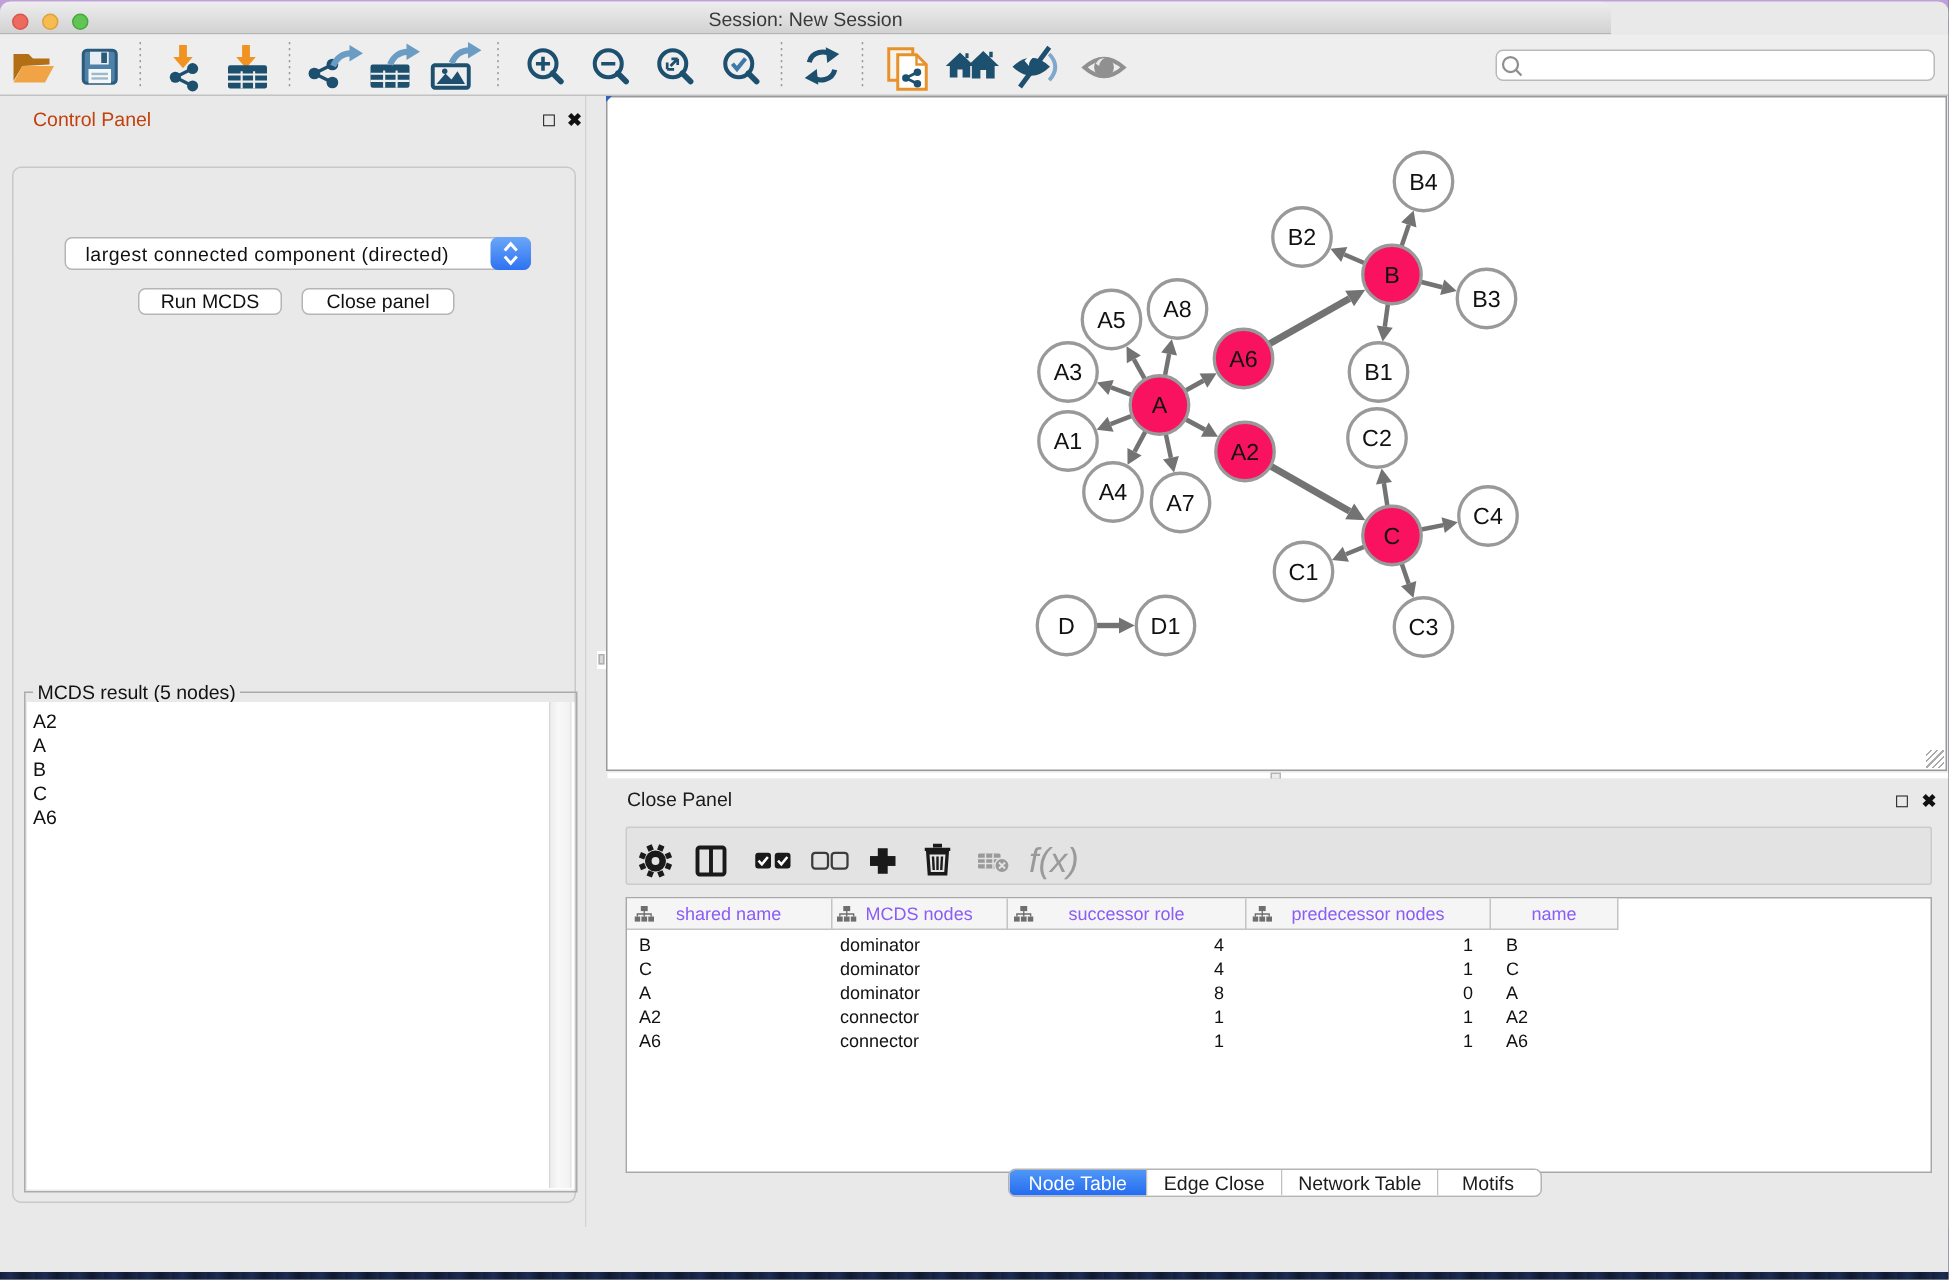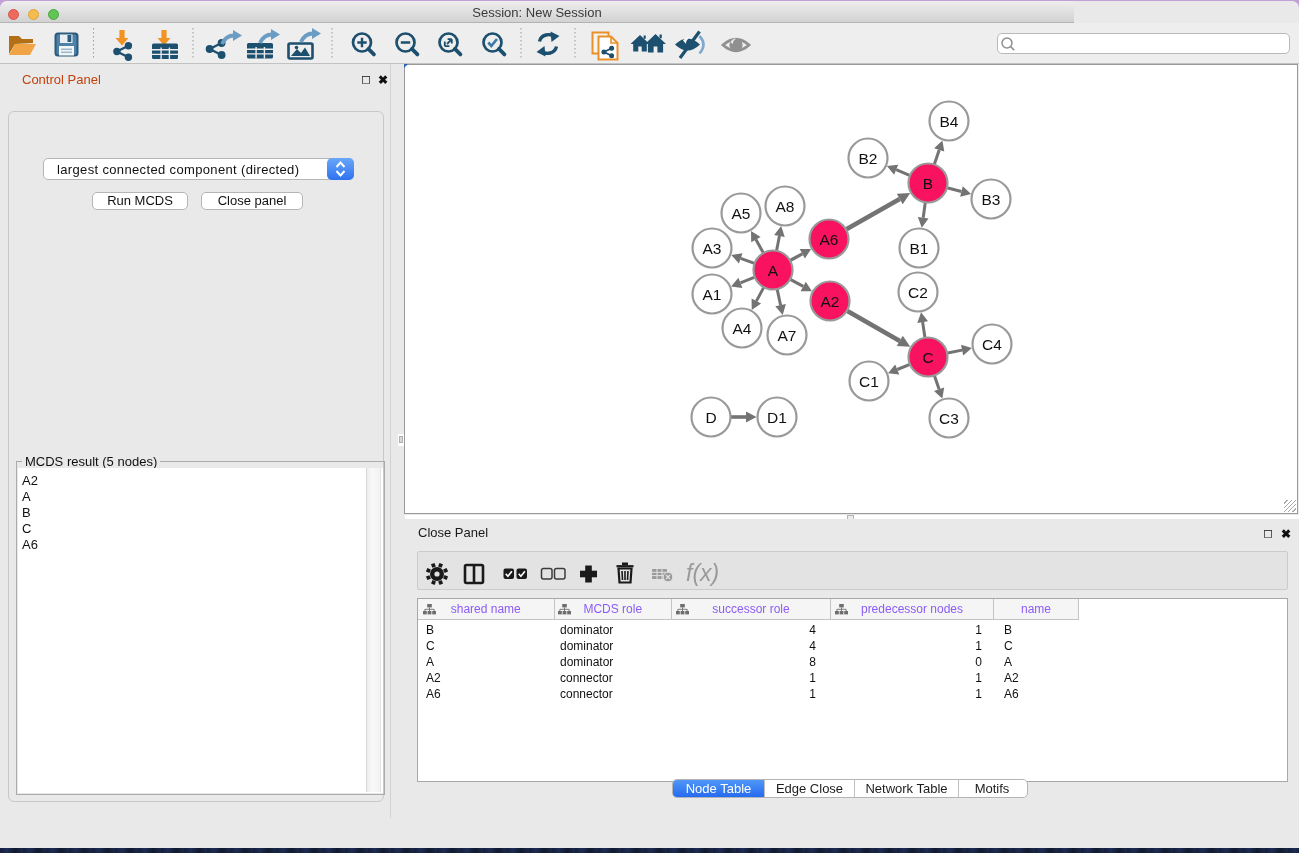--- a/index.html
+++ b/index.html
@@ -350,21 +350,21 @@
               <g fill="#6e6e6e">
                 <rect x="4.2" y="0" width="4.6" height="3.4"></rect>
                 <rect x="0" y="7" width="3.8" height="3.4"></rect>
                 <rect x="4.6" y="7" width="3.8" height="3.4"></rect>
                 <rect x="9.2" y="7" width="3.8" height="3.4"></rect>
               </g>
               <g stroke="#6e6e6e" stroke-width="0.9" fill="none">
                 <path d="M6.5 3.4 L6.5 5.3 M1.9 7 L1.9 5.3 L11.1 5.3 L11.1 7 M6.5 5.3 L6.5 7"></path>
               </g>
             </svg>
-<div class="hc" style="left:136.5px; width:117.5px;">MCDS role</div>
+<div class="hc" style="left:136.5px; width:117.5px;">MCDS nodes</div>
 <svg width="13" height="11" viewBox="0 0 13 11" style="position:absolute; left:139.5px; top:5px;">
               <g fill="#6e6e6e">
                 <rect x="4.2" y="0" width="4.6" height="3.4"></rect>
                 <rect x="0" y="7" width="3.8" height="3.4"></rect>
                 <rect x="4.6" y="7" width="3.8" height="3.4"></rect>
                 <rect x="9.2" y="7" width="3.8" height="3.4"></rect>
               </g>
               <g stroke="#6e6e6e" stroke-width="0.9" fill="none">
                 <path d="M6.5 3.4 L6.5 5.3 M1.9 7 L1.9 5.3 L11.1 5.3 L11.1 7 M6.5 5.3 L6.5 7"></path>
               </g>

